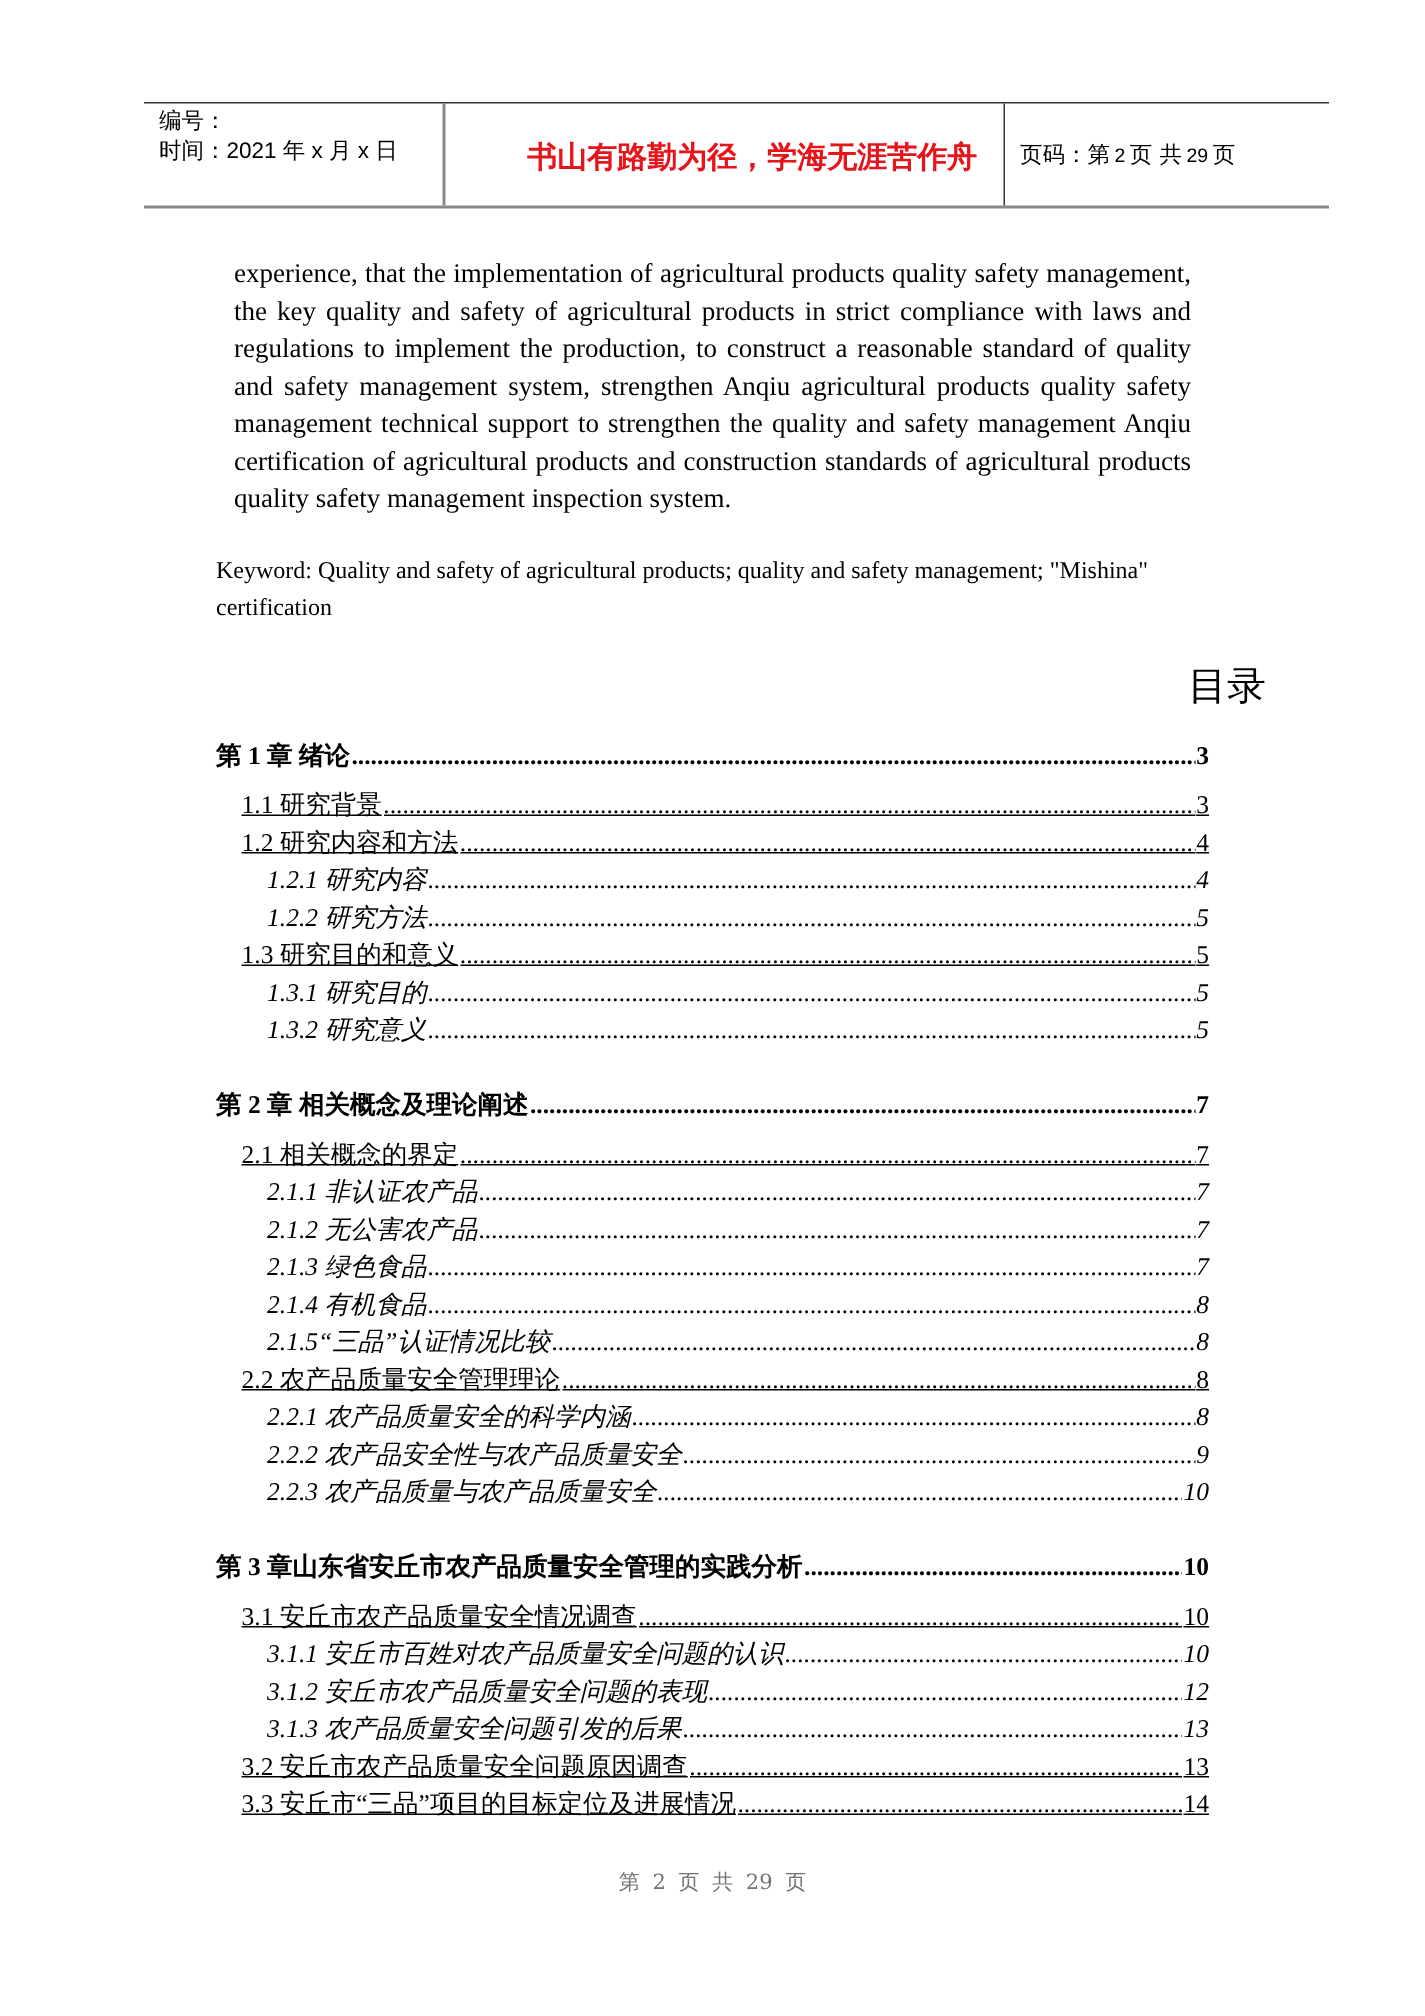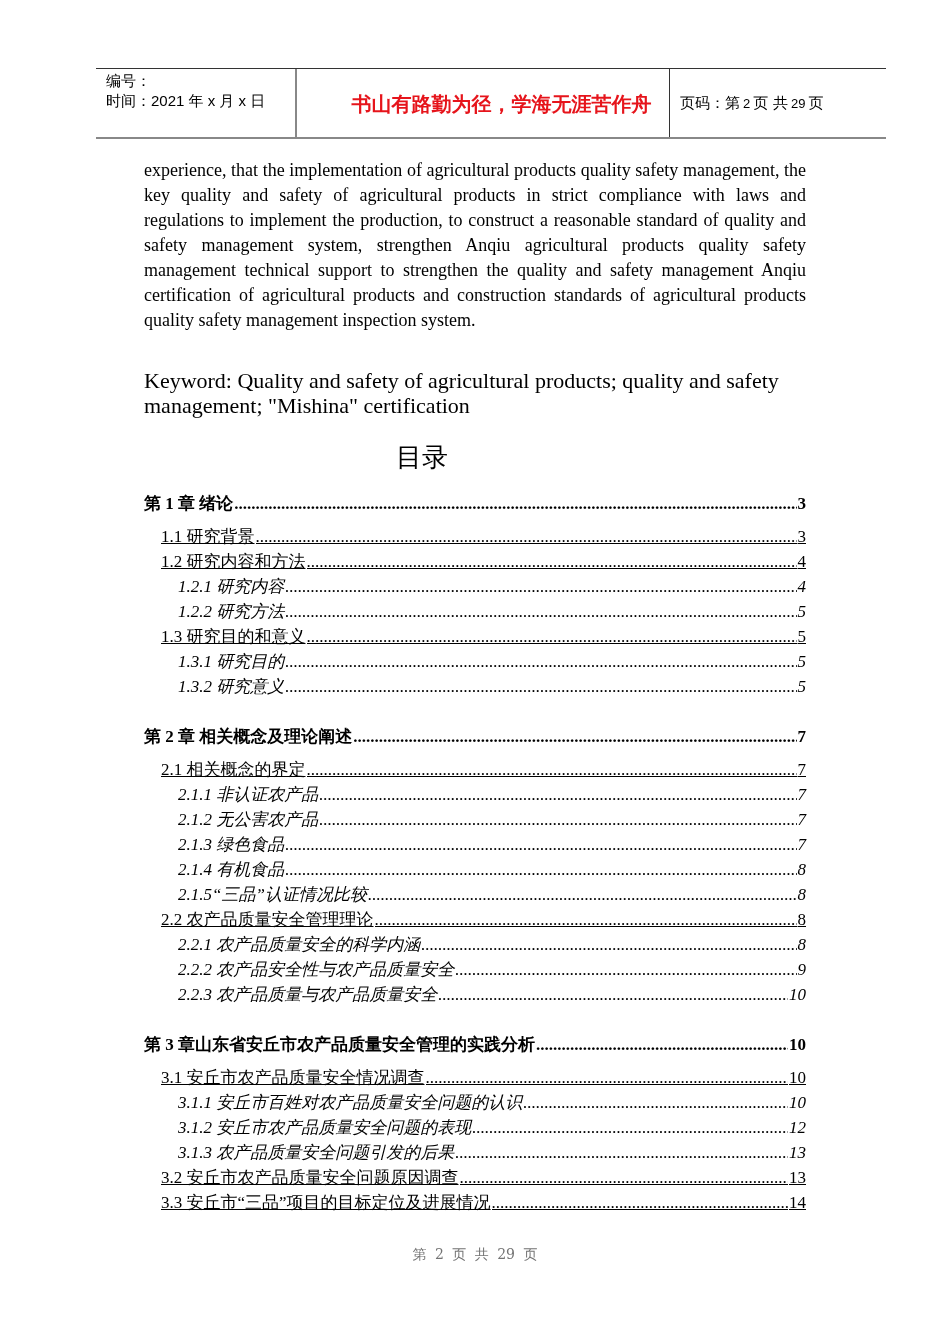--- a/index.html
+++ b/index.html
@@ -6,24 +6,24 @@
   body { width: 950px; height: 1344px; position: relative; overflow: hidden; font-family: "Liberation Serif", "DejaVu Serif", serif; color: #000; }
 
   .header { position: absolute; left: 96px; top: 68px; width: 790px; height: 68px; border-top: 1px solid #333; border-bottom: 2px solid #888; display: flex; }
   .hcell { height: 100%; box-sizing: border-box; padding-left: 37px; }
   .hleft { width: 201px; border-right: 2px solid #888; padding: 2px 0 0 10px; font-family: "Liberation Sans", "DejaVu Sans", sans-serif; font-size: 15px; line-height: 20px; }
   .hmid { width: 373px; border-right: 1px solid #333; display: flex; align-items: center; justify-content: center; color: #e6141b; font-family: "DejaVu Sans", sans-serif; font-size: 20px; font-weight: bold; letter-spacing: 0px; padding-top: 2px; }
   .hright { flex: 1; display: flex; align-items: center; padding-left: 10px; font-family: "DejaVu Sans", sans-serif; font-size: 15px; }
   .hright .num { font-family: "Liberation Sans", sans-serif; font-size: 13px; margin: 0 3px; }
 
   .content { position: absolute; left: 144px; top: 158px; width: 662px; }
-  .abstract { font-size: 18px; line-height: 25px; text-align: justify; margin: 0; }
-  .keyword { font-size: 22px; line-height: 25px; margin: 35px 0 0 0; text-align: left; }
+  .abstract { font-size: 18px; line-height: 25px; text-align: justify; margin: 12px; }
+  .keyword { font-size: 16px; line-height: 25px; margin: 23px 0 0 0; text-align: left; }
 
-  .toc-title { position: absolute; left: 0; width: 844px; top: 440px; text-align: center; font-family: "DejaVu Serif", serif; font-size: 26px; font-weight: normal; }
+  .toc-title { position: absolute; left: 0; width: 844px; top: 440px; text-align: right; font-family: "DejaVu Serif", serif; font-size: 26px; font-weight: normal; }
 
   .toc { position: absolute; left: 144px; top: 490px; width: 662px; }
   .toc-row { display: flex; align-items: baseline; font-size: 17px; white-space: nowrap; }
   .toc-row .lbl { flex: 0 0 auto; }
   .toc-row .dots { flex: 1 1 auto; overflow: hidden; margin: 0 1px; }
   .toc-row .dots::after { content: "................................................................................................................................................................................................................................................................................"; letter-spacing: 0px; }
   .toc-row .pg { flex: 0 0 auto; }
   .lvl1 { font-weight: bold; height: 28px; line-height: 28px; margin-top: 24px; margin-bottom: 6px; }
   .lvl1:first-child { margin-top: 0; }
   .lvl2 { padding-left: 17px; height: 25px; line-height: 25px; text-decoration: underline; }

